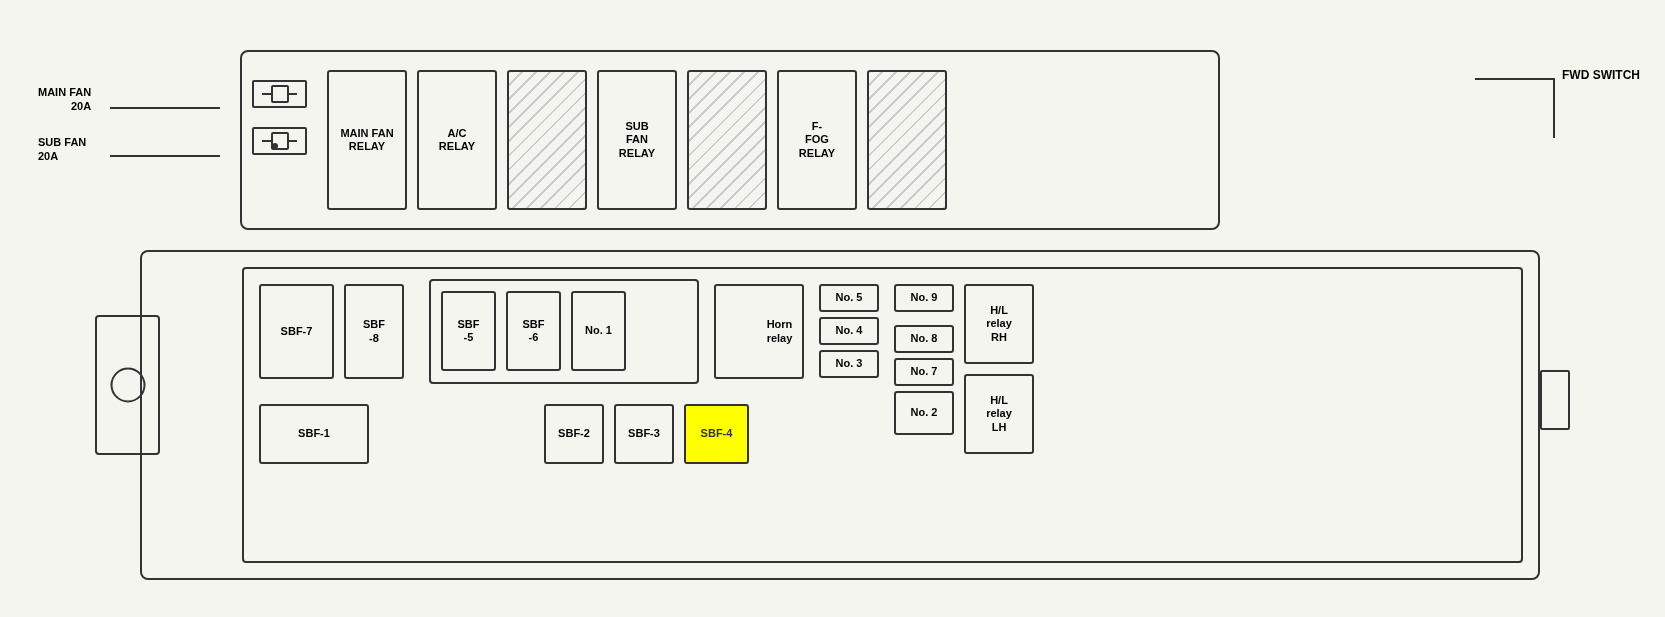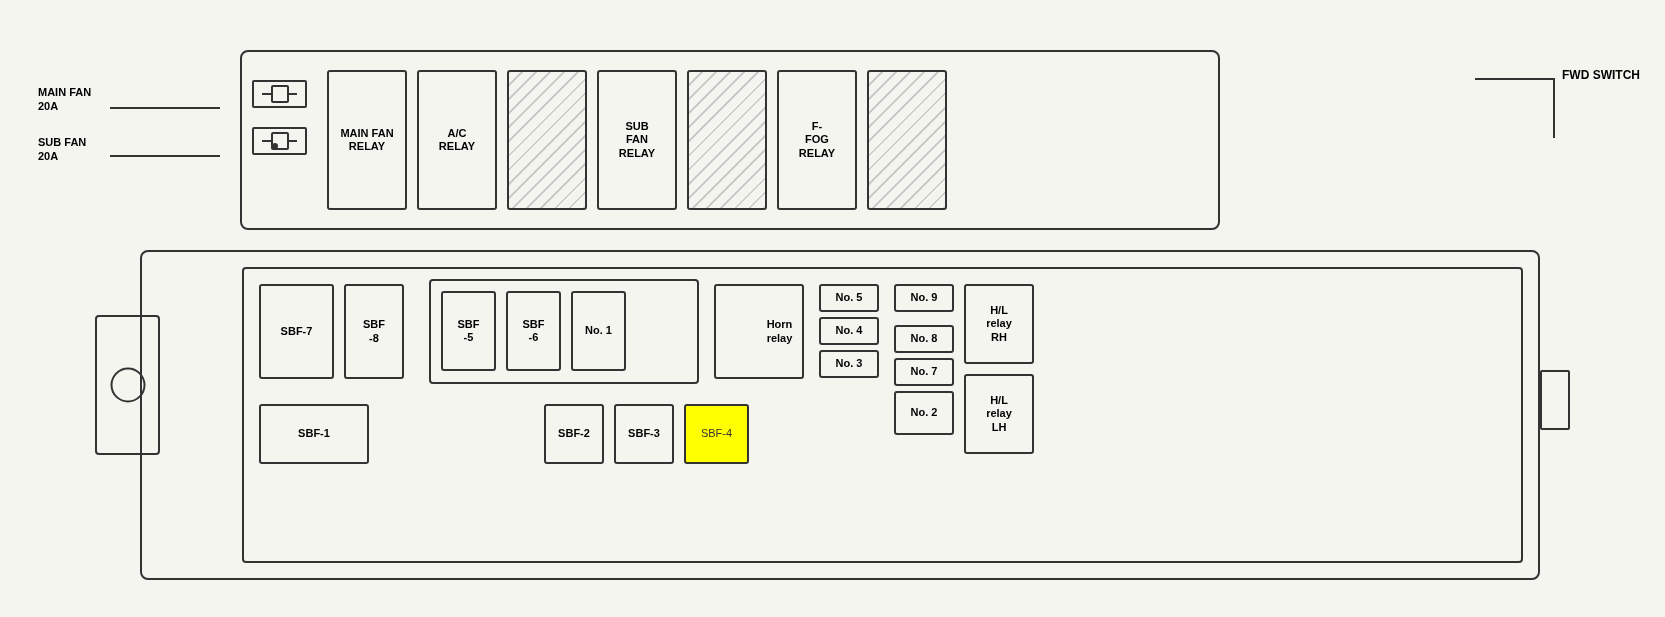--- a/index.html
+++ b/index.html
@@ -124,21 +124,21 @@
       position: absolute;
       border: 2px solid #333;
       border-radius: 4px;
     }
   </style>
 </head>
 <body>
 
 <div class="diagram-container">
 
-  <div class="ext-label" style="left:18px; top:65px;">MAIN FAN<br>20A</div>
+  <div class="ext-label" style="left:18px; top:65px;text-align:right;">MAIN FAN<br>20A</div>
   <div class="ext-label" style="left:18px; top:115px;">SUB FAN<br>20A</div>
 
   <div class="connector-line" style="left:90px; top:87px; width:110px; height:2px;"></div>
 
   <div class="connector-line" style="left:90px; top:135px; width:110px; height:2px;"></div>
 
   <div class="top-relay-box">
 
     <div style="position:absolute; left:10px; top:28px; width:55px; height:28px; border:2px solid #333; border-radius:2px; background:#f5f5f0;">
 
@@ -259,21 +259,21 @@
 
       <div class="relay-box" style="left:300px; top:135px; width:60px; height:60px;">
         <span class="label">SBF-2</span>
       </div>
 
       <div class="relay-box" style="left:370px; top:135px; width:60px; height:60px;">
         <span class="label">SBF-3</span>
       </div>
 
       <div class="relay-box highlighted" style="left:440px; top:135px; width:65px; height:60px;">
-        <span class="label" style="color:#333; font-weight:normal;">SBF-4</span>
+        <span class="label" style="color:#333; font-weight:bold;">SBF-4</span>
       </div>
 
     </div>
 
   </div>
 
   <div class="right-tab"></div>
 
 </div>
 

